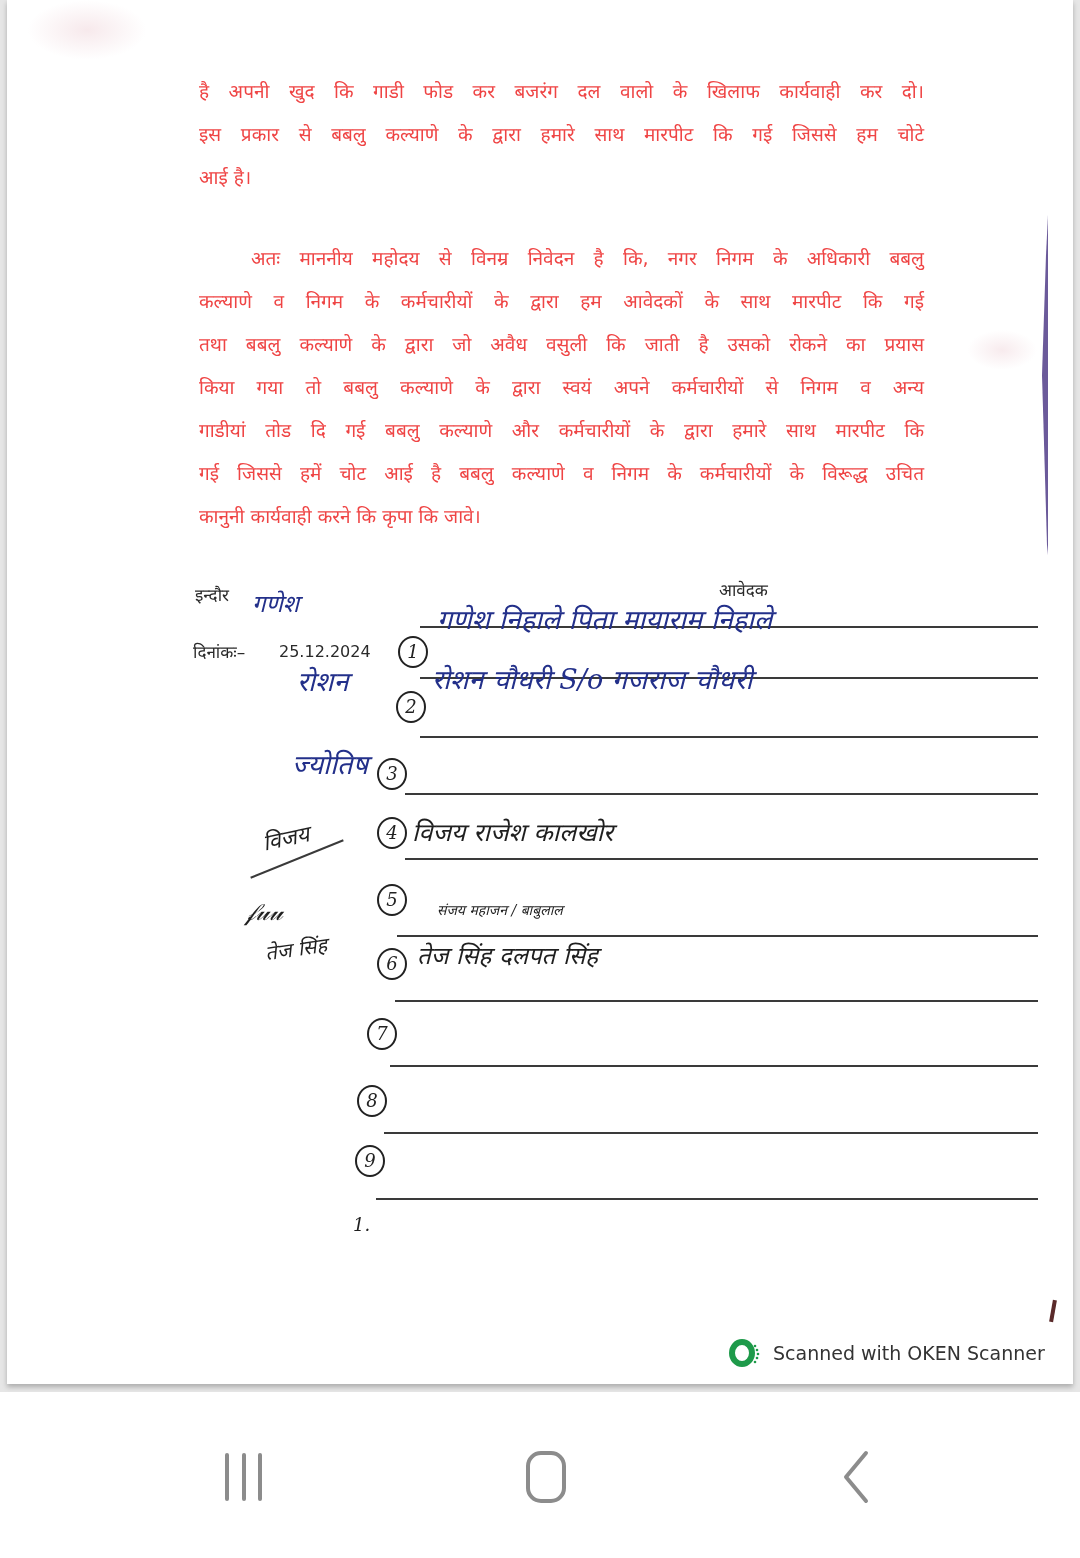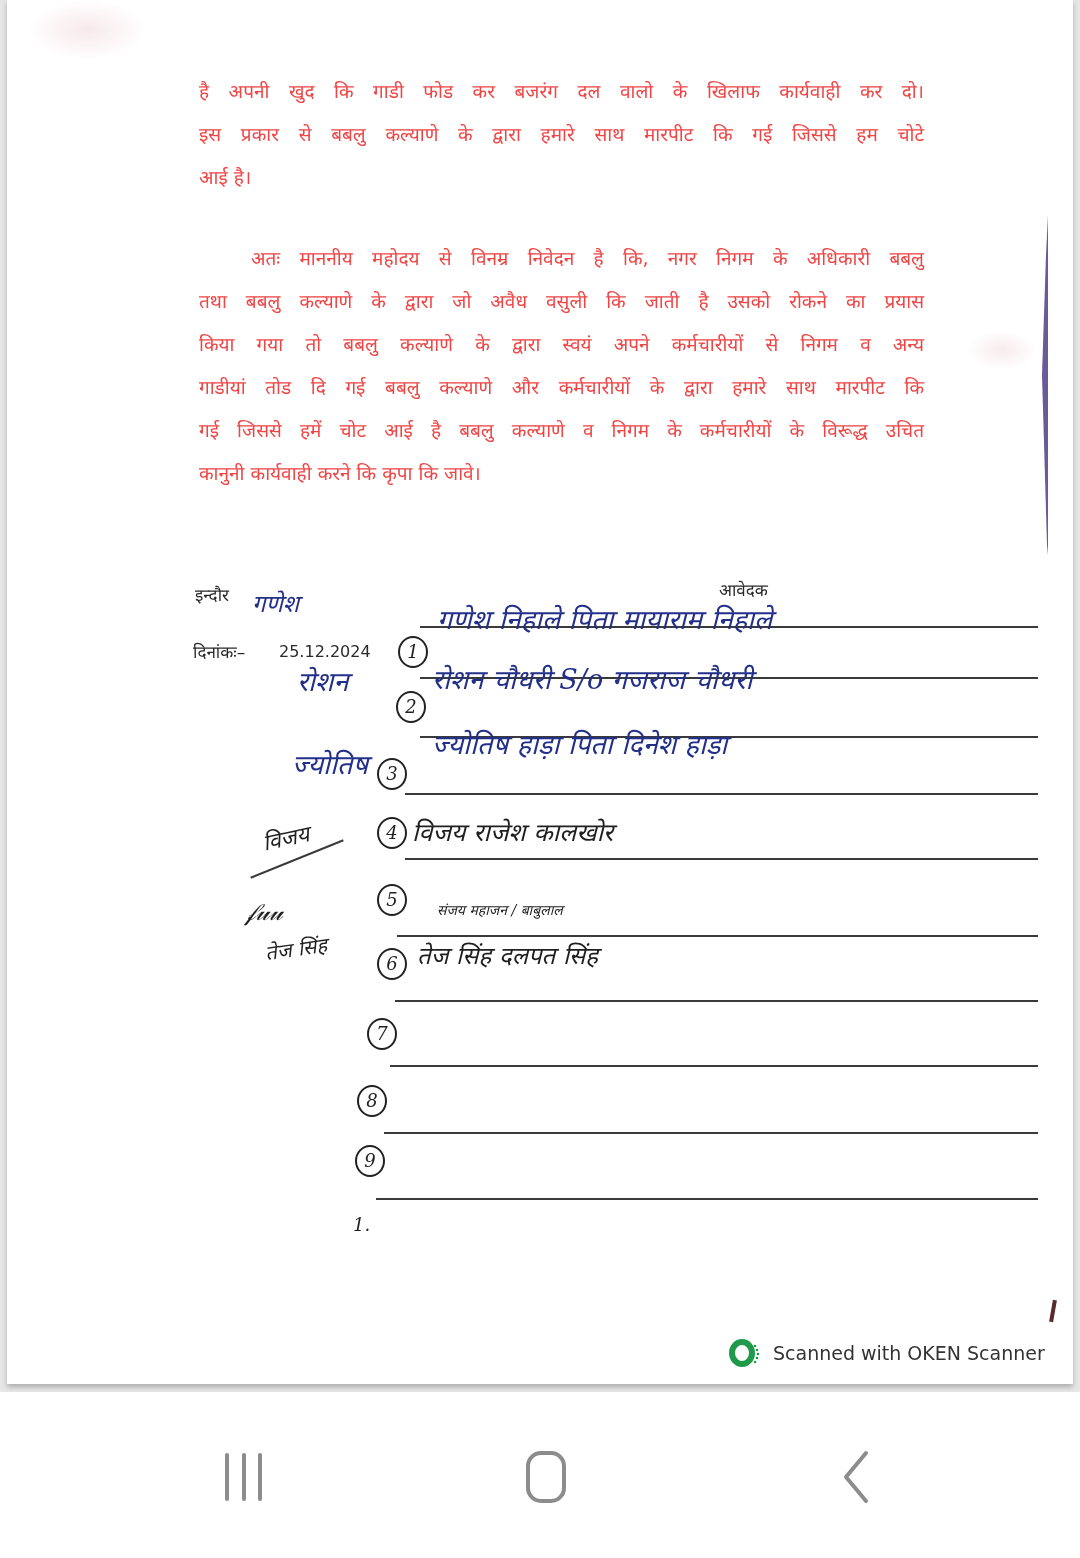--- a/index.html
+++ b/index.html
@@ -86,20 +86,21 @@
   </svg>
 
   <div class="para" style="top:70px;">
     <span class="line">है अपनी खुद कि गाडी फोड कर बजरंग दल वालो के खिलाफ कार्यवाही कर दो।</span>
     <span class="line">इस प्रकार से बबलु कल्याणे के द्वारा हमारे साथ मारपीट कि गई जिससे हम चोटे</span>
     <span class="line last">आई है।</span>
   </div>
 
   <div class="para" style="top:237px;">
     <span class="line indent">अतः माननीय महोदय से विनम्र निवेदन है कि, नगर निगम के अधिकारी बबलु</span>
+    <span class="line">कल्याणे व निगम के कर्मचारीयों के द्वारा हम आवेदकों के साथ मारपीट कि गई</span>
     <span class="line">तथा बबलु कल्याणे के द्वारा जो अवैध वसुली कि जाती है उसको रोकने का प्रयास</span>
     <span class="line">किया गया तो बबलु कल्याणे के द्वारा स्वयं अपने कर्मचारीयों से निगम व अन्य</span>
     <span class="line">गाडीयां तोड दि गई बबलु कल्याणे और कर्मचारीयों के द्वारा हमारे साथ मारपीट कि</span>
     <span class="line">गई जिससे हमें चोट आई है बबलु कल्याणे व निगम के कर्मचारीयों के विरूद्ध उचित</span>
     <span class="line last">कानुनी कार्यवाही करने कि कृपा कि जावे।</span>
   </div>
 
   <span class="printed" style="left:188px; top:583px;">इन्दौर</span>
   <span class="printed" style="left:186px; top:640px;">दिनांकः–</span>
   <span class="printed" style="left:272px; top:642px; font-size:16px;">25.12.2024</span>
@@ -111,21 +112,20 @@
   <span class="hand" style="left:430px; top:600px;">गणेश निहाले पिता मायाराम निहाले</span>
 
   <span class="hand" style="left:290px; top:662px;">रोशन</span>
   <div class="circle-num" style="left:389px; top:691px;">2</div>
   <div class="rule" style="left:413px; top:677px; width:618px;"></div>
   <span class="hand" style="left:425px; top:660px;">रोशन चौधरी S/o गजराज चौधरी</span>
 
   <span class="hand" style="left:285px; top:745px;">ज्योतिष</span>
   <div class="circle-num" style="left:370px; top:758px;">3</div>
   <div class="rule" style="left:413px; top:736px; width:618px;"></div>
-  <span class="hand" style="left:425px; top:725px;">ज्योतिष हाड़ा पिता दिनेश हाड़ा</span>
   <div class="rule" style="left:398px; top:793px; width:633px;"></div>
 
   <span class="hand black" style="left:255px; top:822px; font-size:22px; transform:rotate(-12deg);">विजय</span>
   <div class="rule" style="left:240px; top:858px; width:100px; transform:rotate(-22deg); border-top-width:2px;"></div>
   <div class="circle-num" style="left:370px; top:817px;">4</div>
   <span class="hand black" style="left:405px; top:814px; font-size:25px;">विजय राजेश कालखोर</span>
   <div class="rule" style="left:398px; top:858px; width:633px;"></div>
 
   <div class="circle-num" style="left:370px; top:884px;">5</div>
   <span class="hand black" style="left:430px; top:900px; font-size:14px;text-align:right;">संजय महाजन / बाबुलाल</span>

